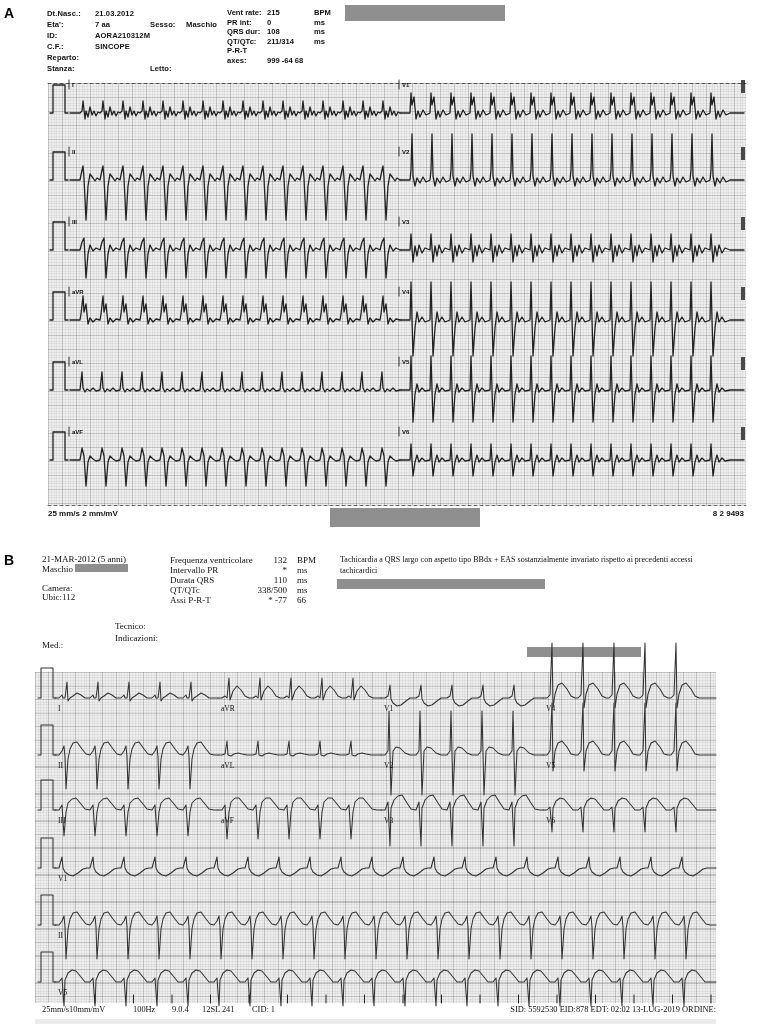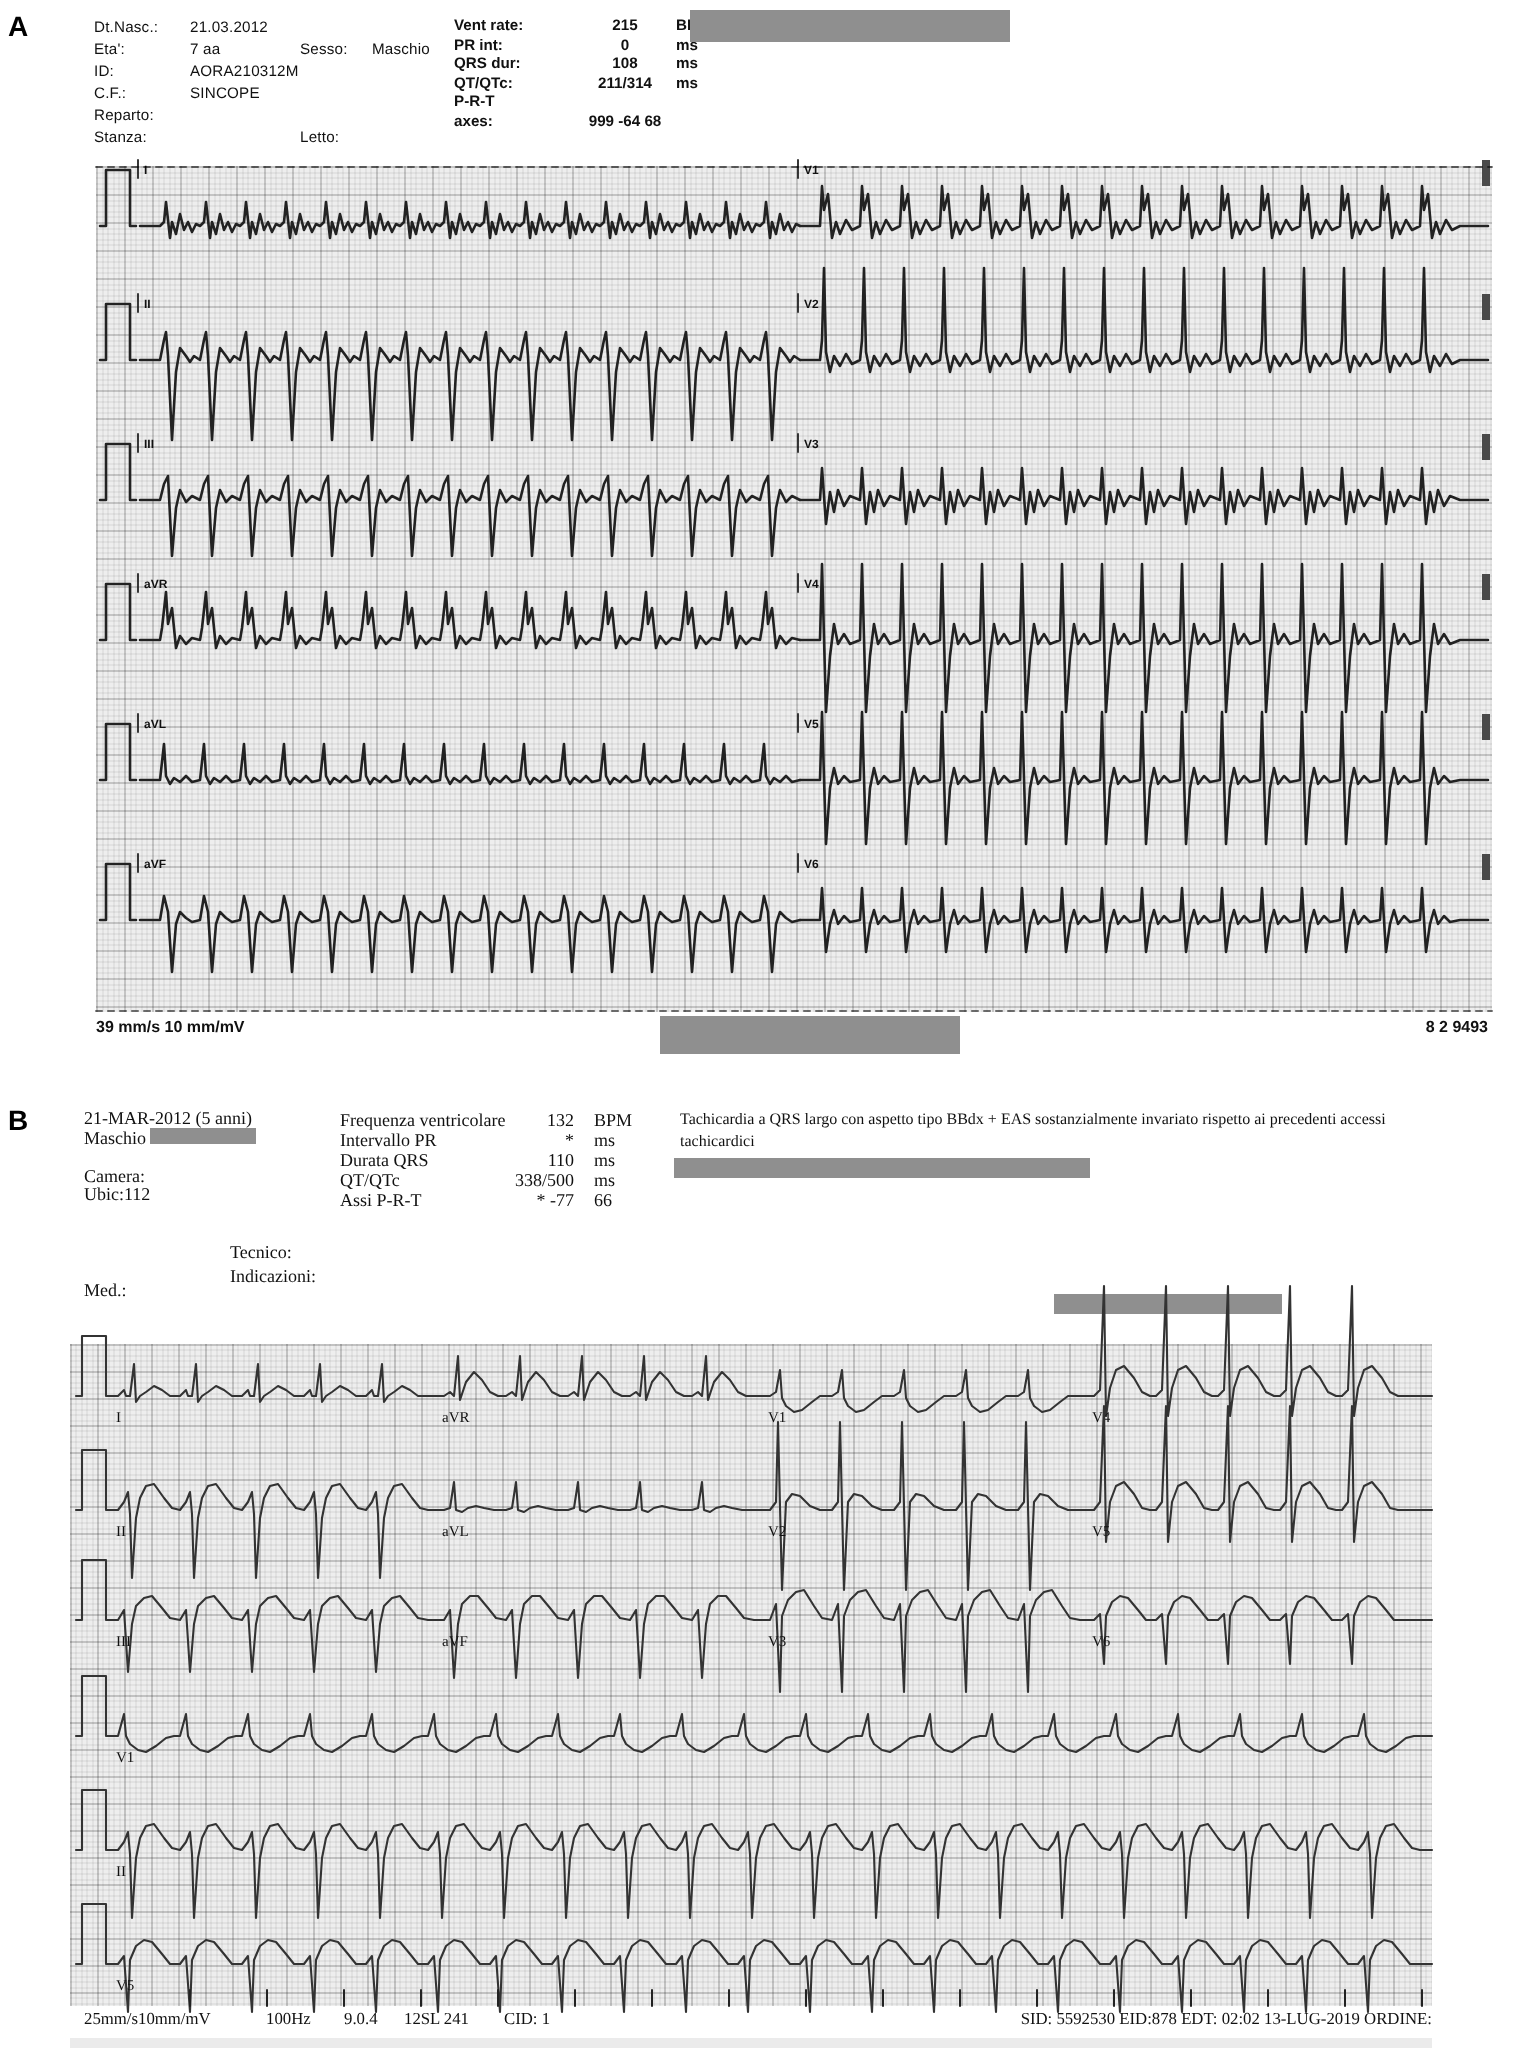--- a/index.html
+++ b/index.html
@@ -2,28 +2,28 @@
 <html><head>
 <meta charset="utf-8">
 <style>
   html,body{margin:0;padding:0;background:#ffffff;}
   .page{position:relative;width:764px;height:1024px;background:#ffffff;overflow:hidden;
         font-family:"Liberation Sans",sans-serif;color:#111;}
   .panel-label{position:absolute;font-size:14px;font-weight:bold;color:#000;
                font-family:"Liberation Sans",sans-serif;}
   
   .a-patient{position:absolute;left:47px;top:8px;font-size:7.6px;line-height:11px;
-             font-weight:normal;letter-spacing:0.1px;}
+             font-weight:bold;letter-spacing:0.1px;}
   .a-patient .pl{display:inline-block;width:48px;}
   .a-patient .pv{display:inline-block;width:55px;}
   .a-patient .pl2{display:inline-block;width:36px;}
   .a-vitals{position:absolute;left:227px;top:8px;font-size:7.6px;line-height:9.6px;font-weight:bold;}
   .a-vitals .vrow{position:relative;}
   .a-vitals .vl{display:inline-block;width:40px;}
-  .a-vitals .vv{display:inline-block;width:43px;text-align:center;margin-left:24px;}
+  .a-vitals .vv{display:inline-block;width:43px;text-align:left;}
   .a-vitals .vu{display:inline-block;margin-left:4px;}
   .redact{position:absolute;background:#8f8f8f;}
   
   .grid{position:absolute;background-color:#eeeeee;
     background-image:
       repeating-linear-gradient(to right, rgba(0,0,0,0.135) 0 1px, transparent 1px 14px),
       repeating-linear-gradient(to bottom, rgba(0,0,0,0.135) 0 1px, transparent 1px 14px),
       repeating-linear-gradient(to right, rgba(0,0,0,0.05) 0 1px, transparent 1px 2.8px),
       repeating-linear-gradient(to bottom, rgba(0,0,0,0.05) 0 1px, transparent 1px 2.8px);}
   .grid.b{background-image:
@@ -126,21 +126,21 @@
         <rect x="693" y="134" width="4" height="13" fill="#4a4a4a"></rect>
         <rect x="693" y="204" width="4" height="13" fill="#4a4a4a"></rect>
         <rect x="693" y="274" width="4" height="13" fill="#4a4a4a"></rect>
         <rect x="693" y="344" width="4" height="13" fill="#4a4a4a"></rect>
         <path d="M 0 0.5 H 698" fill="none" stroke="rgba(0,0,0,0.55)" stroke-width="1" stroke-linejoin="round" stroke-linecap="round" stroke-dasharray="3 3"></path>
         <path d="M 0 422.5 H 698" fill="none" stroke="rgba(0,0,0,0.55)" stroke-width="1" stroke-linejoin="round" stroke-linecap="round" stroke-dasharray="3 3"></path>
       </svg>
   </div>
 
   <div class="a-footer">
-    <span>39 mm/s  10 mm/mV</span>
+    <span>25 mm/s  2 mm/mV</span>
     <span class="fr">8 2 9493</span>
   </div>
   <div class="redact" style="left:330px;top:508px;width:150px;height:19px;"></div>
 
   <div class="panel-label" style="left:4px;top:552px;">B</div>
 
   <div class="b-demo serif">
     <div>21-MAR-2012 (5 anni)</div>
     <div>Maschio</div>
     <div>&nbsp;</div>

